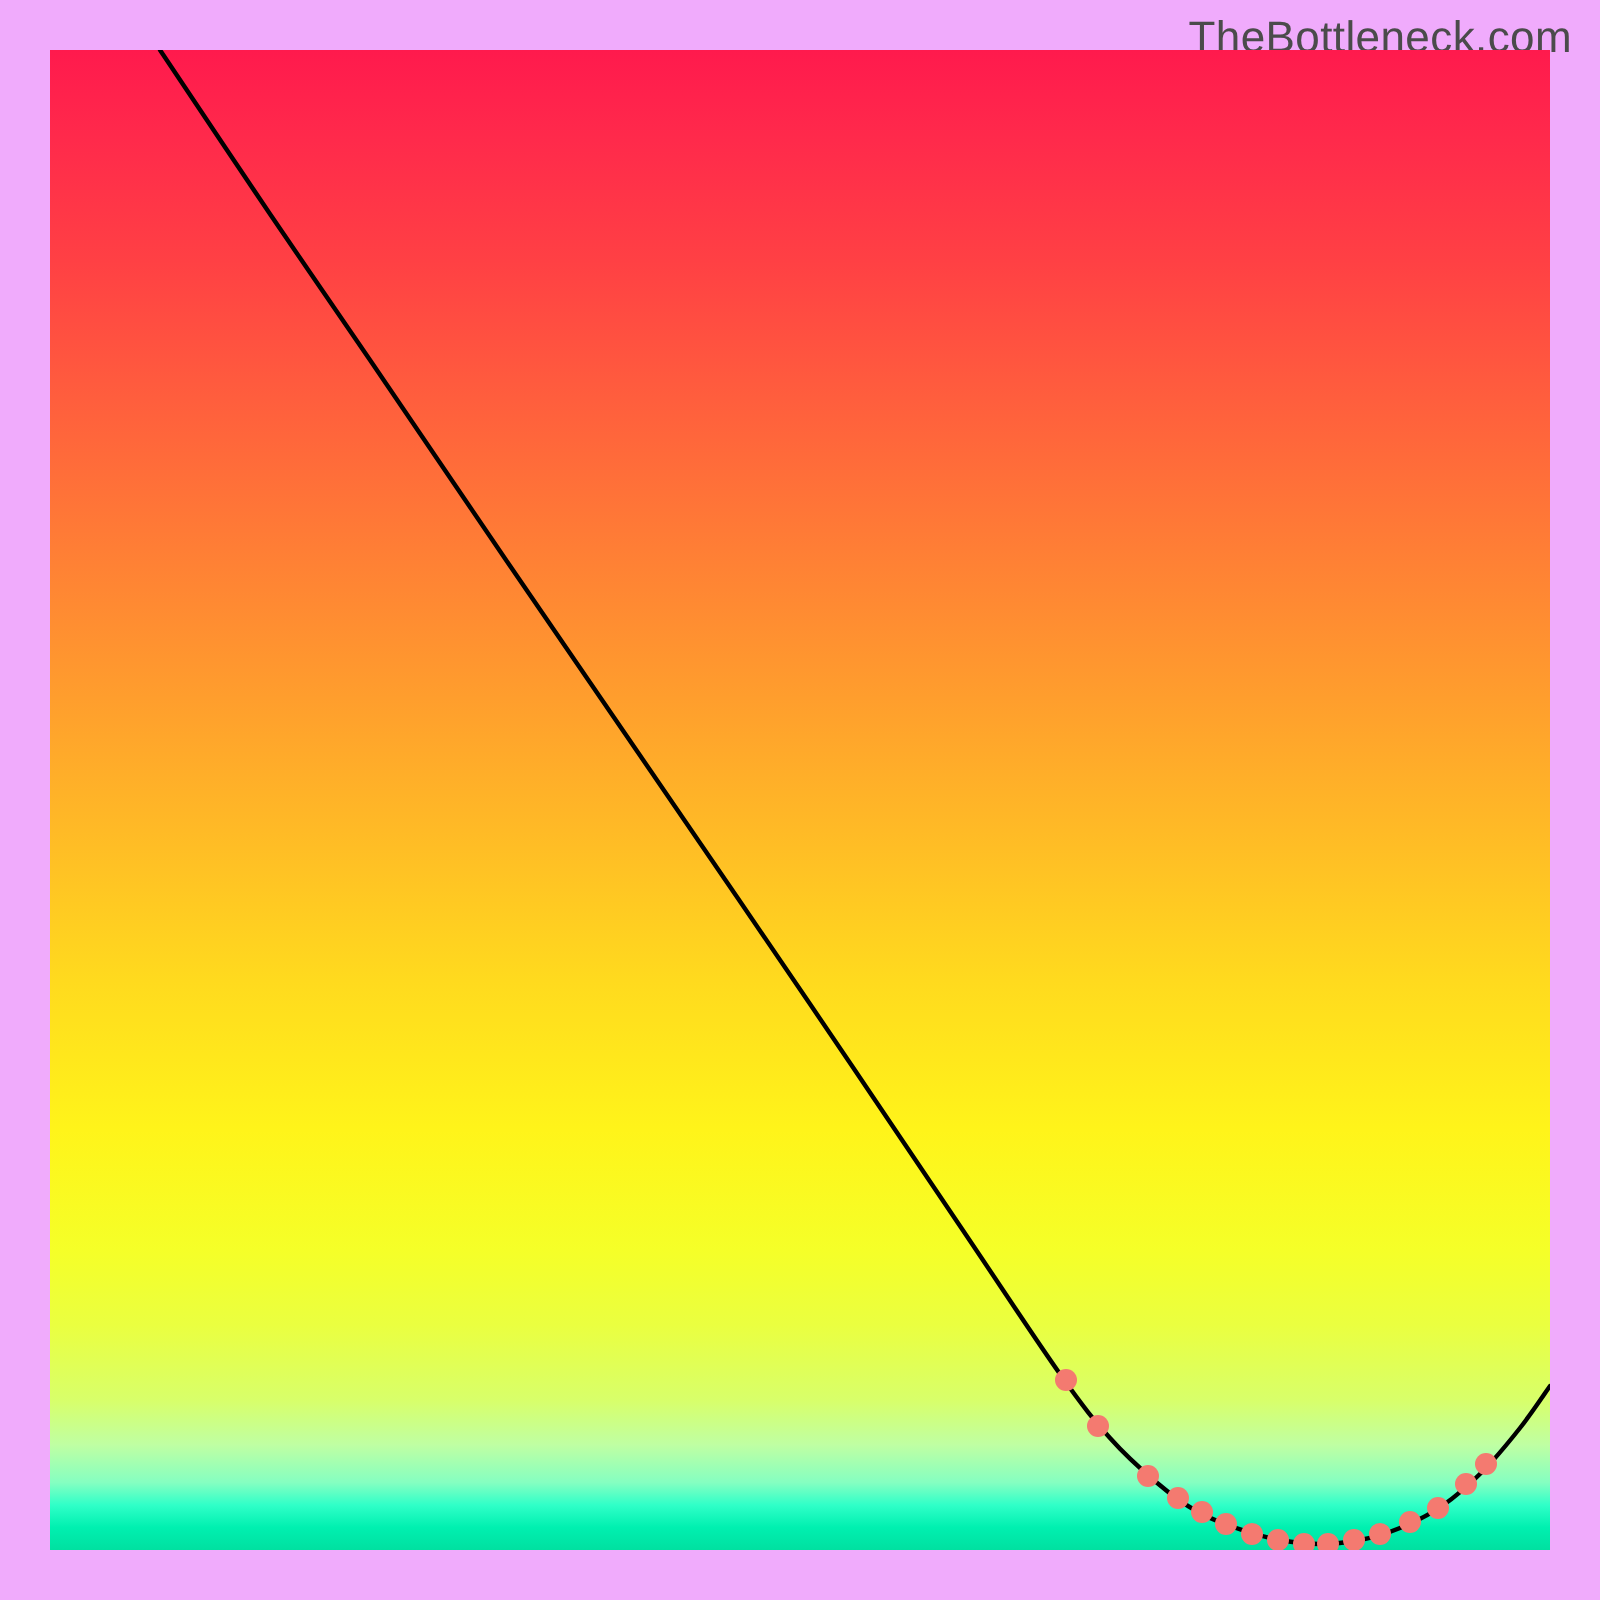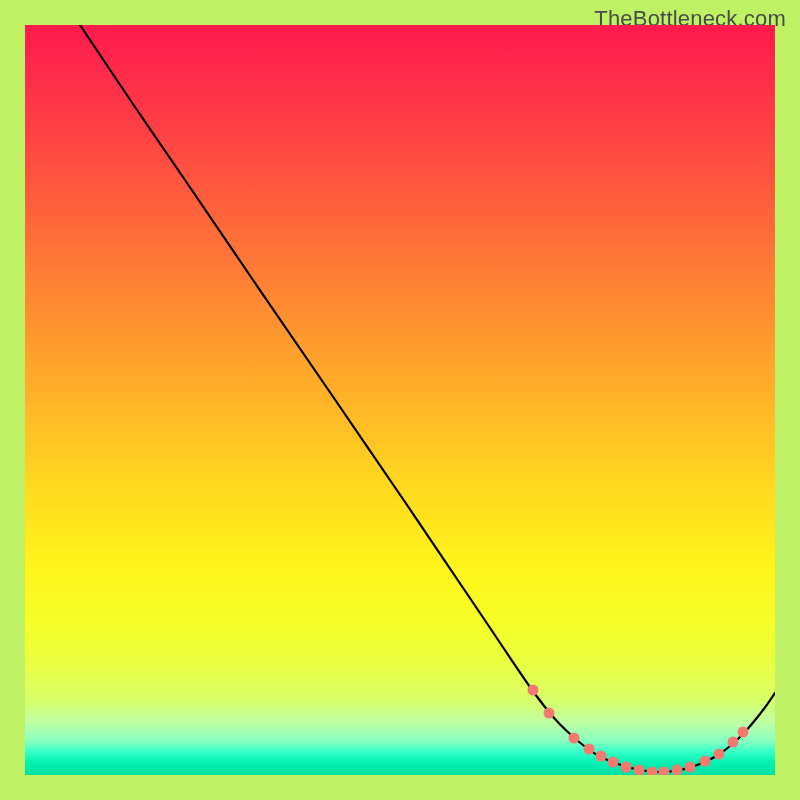--- a/index.html
+++ b/index.html
@@ -7,21 +7,21 @@
     padding: 0;
     width: 800px;
     height: 800px;
     background: #000;
     overflow: hidden;
   }
   .outer {
     position: relative;
     width: 800px;
     height: 800px;
-    background: #bef264;
+    background: #f0abfc;
   }
   .plot {
     position: absolute;
     left: 25px;
     top: 25px;
     width: 750px;
     height: 750px;
     background: linear-gradient(to bottom,
       #ff1a4d 0%,
       #ff2a4b 6%,

